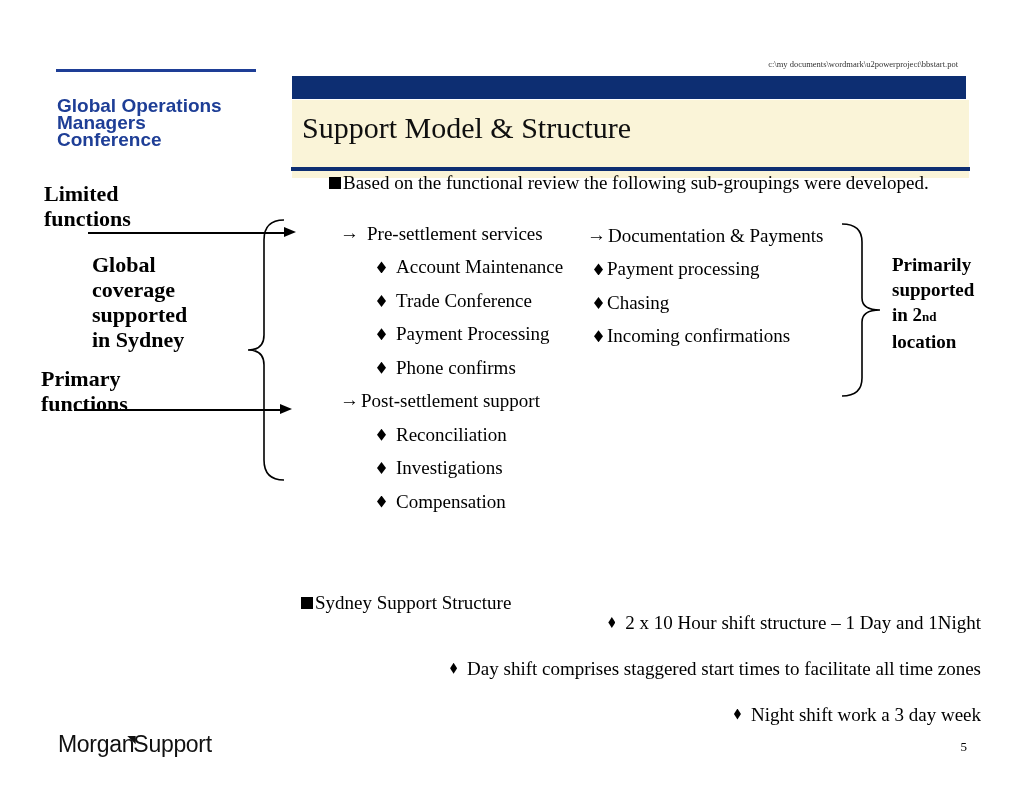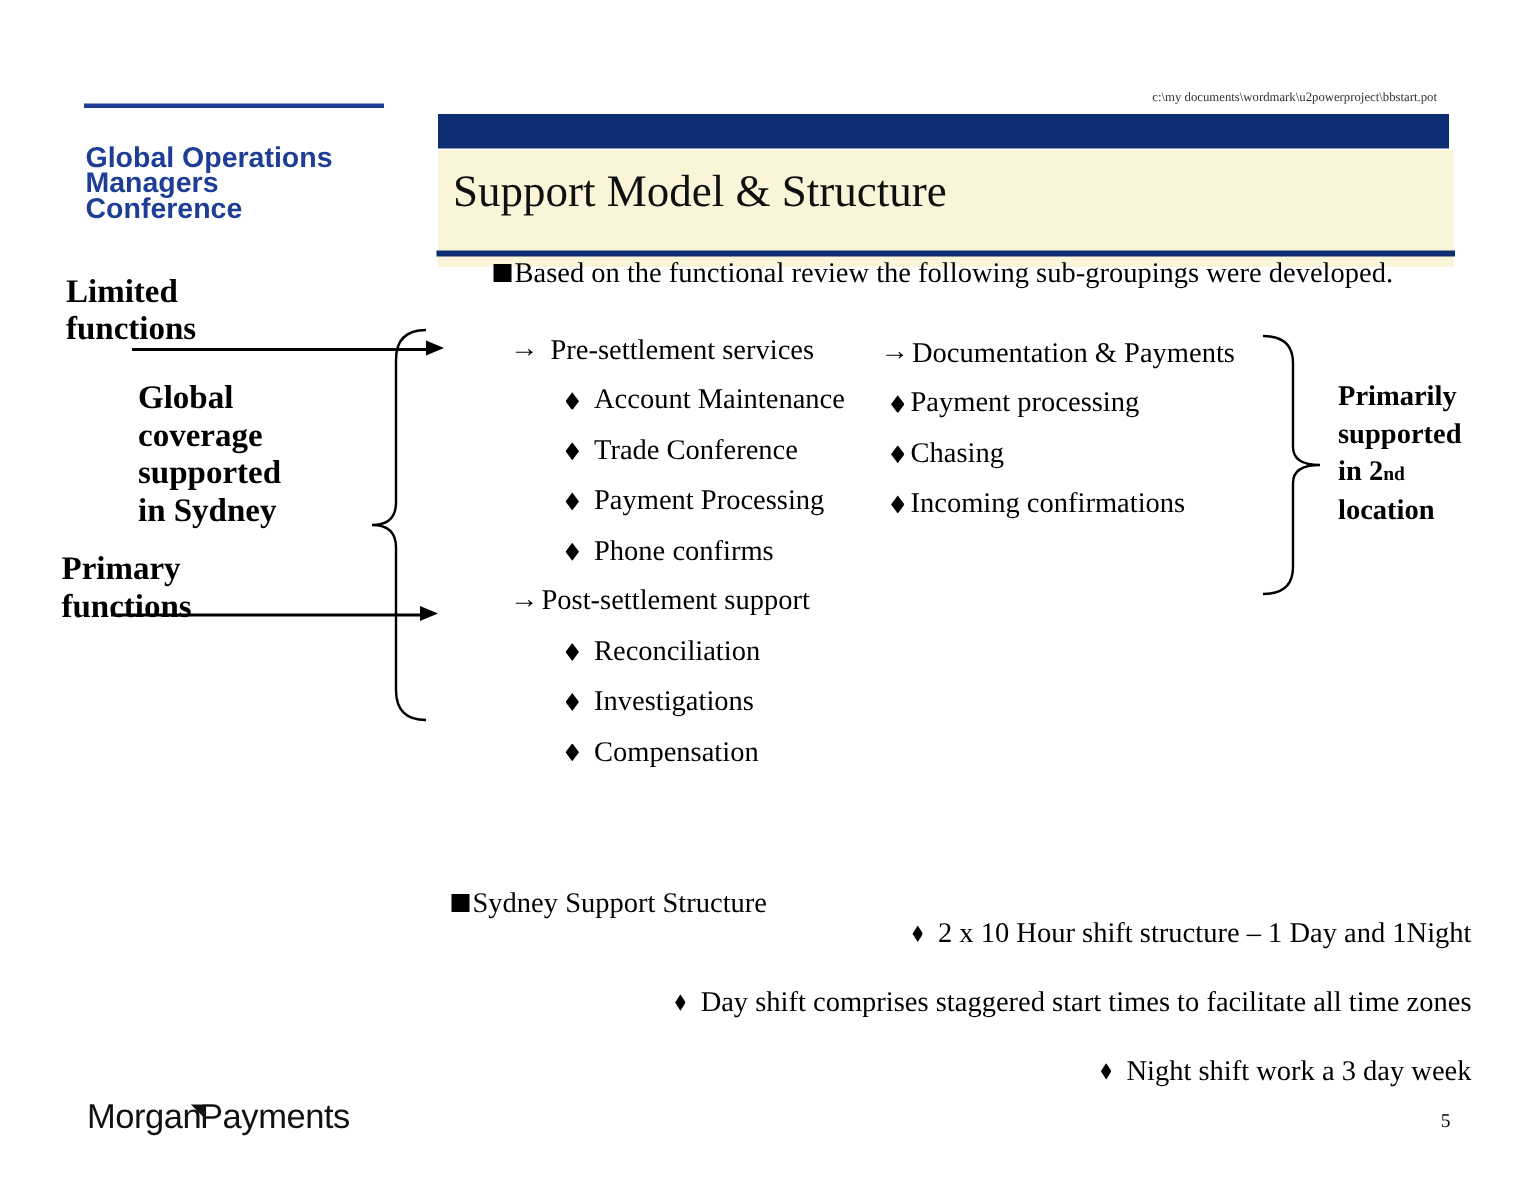--- a/index.html
+++ b/index.html
@@ -198,17 +198,17 @@
       <span class="dm small"></span>
       <span class="txt">Day shift comprises staggered start times to facilitate all time zones</span>
     </div>
     <div class="row">
       <span class="dm small"></span>
       <span class="txt">Night shift work a 3 day week</span>
     </div>
   </div>
 
   <div class="abs ms-logo">
-    <span>Morgan</span><span class="ms-mark">◥</span><span>Payments</span>
+    <span>Morgan</span><span class="ms-mark">◥</span><span>Support</span>
   </div>
   <div class="abs pageno">5</div>
 
 </div>
 
 </body></html>

